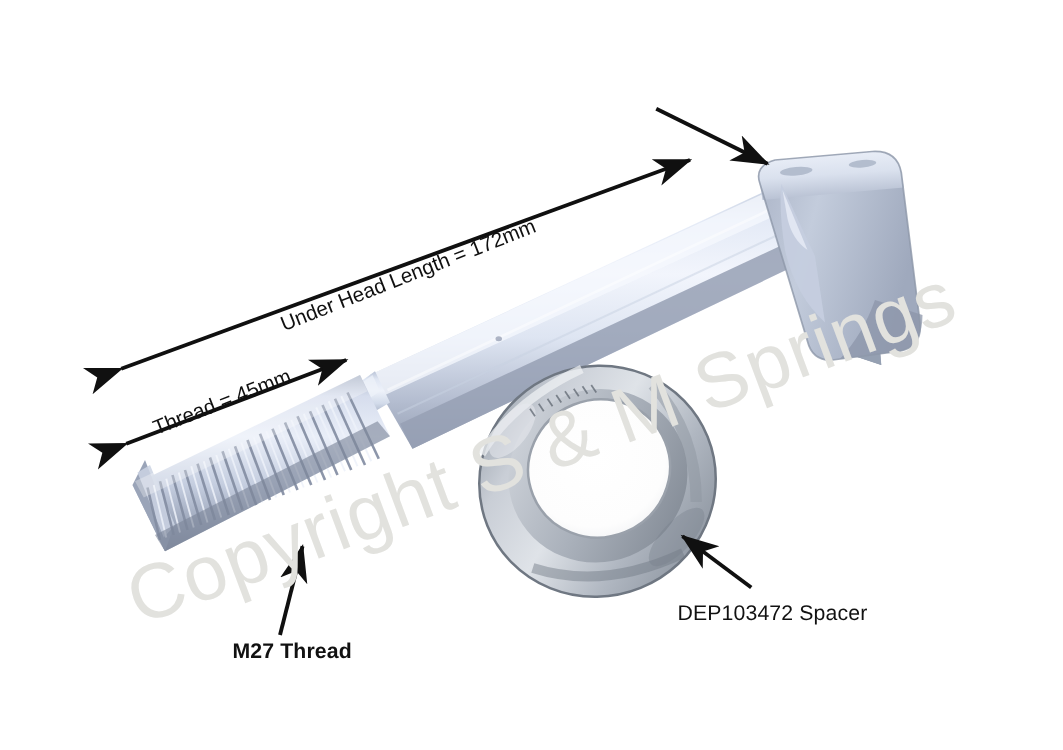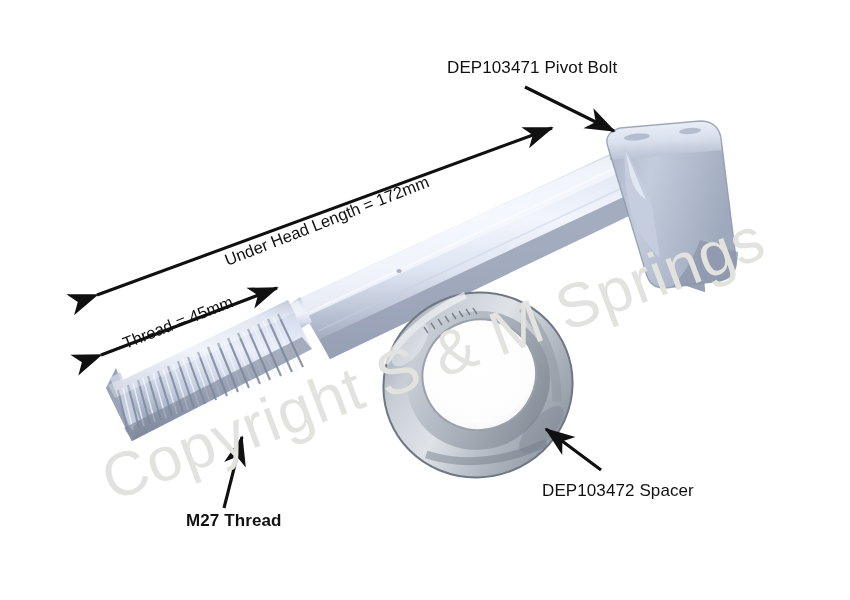--- a/index.html
+++ b/index.html
@@ -272,21 +272,20 @@
       <line x1="224" y1="508" x2="242" y2="437" marker-end="url(#arrowHead)"></line>
 
       <line x1="97" y1="295" x2="552" y2="128" marker-end="url(#arrowHead)" marker-start="url(#arrowHeadStart)"></line>
 
       <line x1="101" y1="355" x2="277" y2="288" marker-end="url(#arrowHead)" marker-start="url(#arrowHeadStart)"></line>
     </g>
   </svg>
 
   <div id="watermark">Copyright S &amp; M Springs</div>
 
-  <div class="lbl" id="label-pivot-bolt">DEP103471 Pivot Bolt</div>
 
   <div class="lbl" id="label-spacer">DEP103472 Spacer</div>
 
   <div class="lbl" id="label-thread">M27 Thread</div>
 
   <div class="dim-text" id="dim-text-underhead">Under Head Length = 172mm</div>
 
   <div class="dim-text" id="dim-text-thread">Thread = 45mm</div>
 
 </div>

